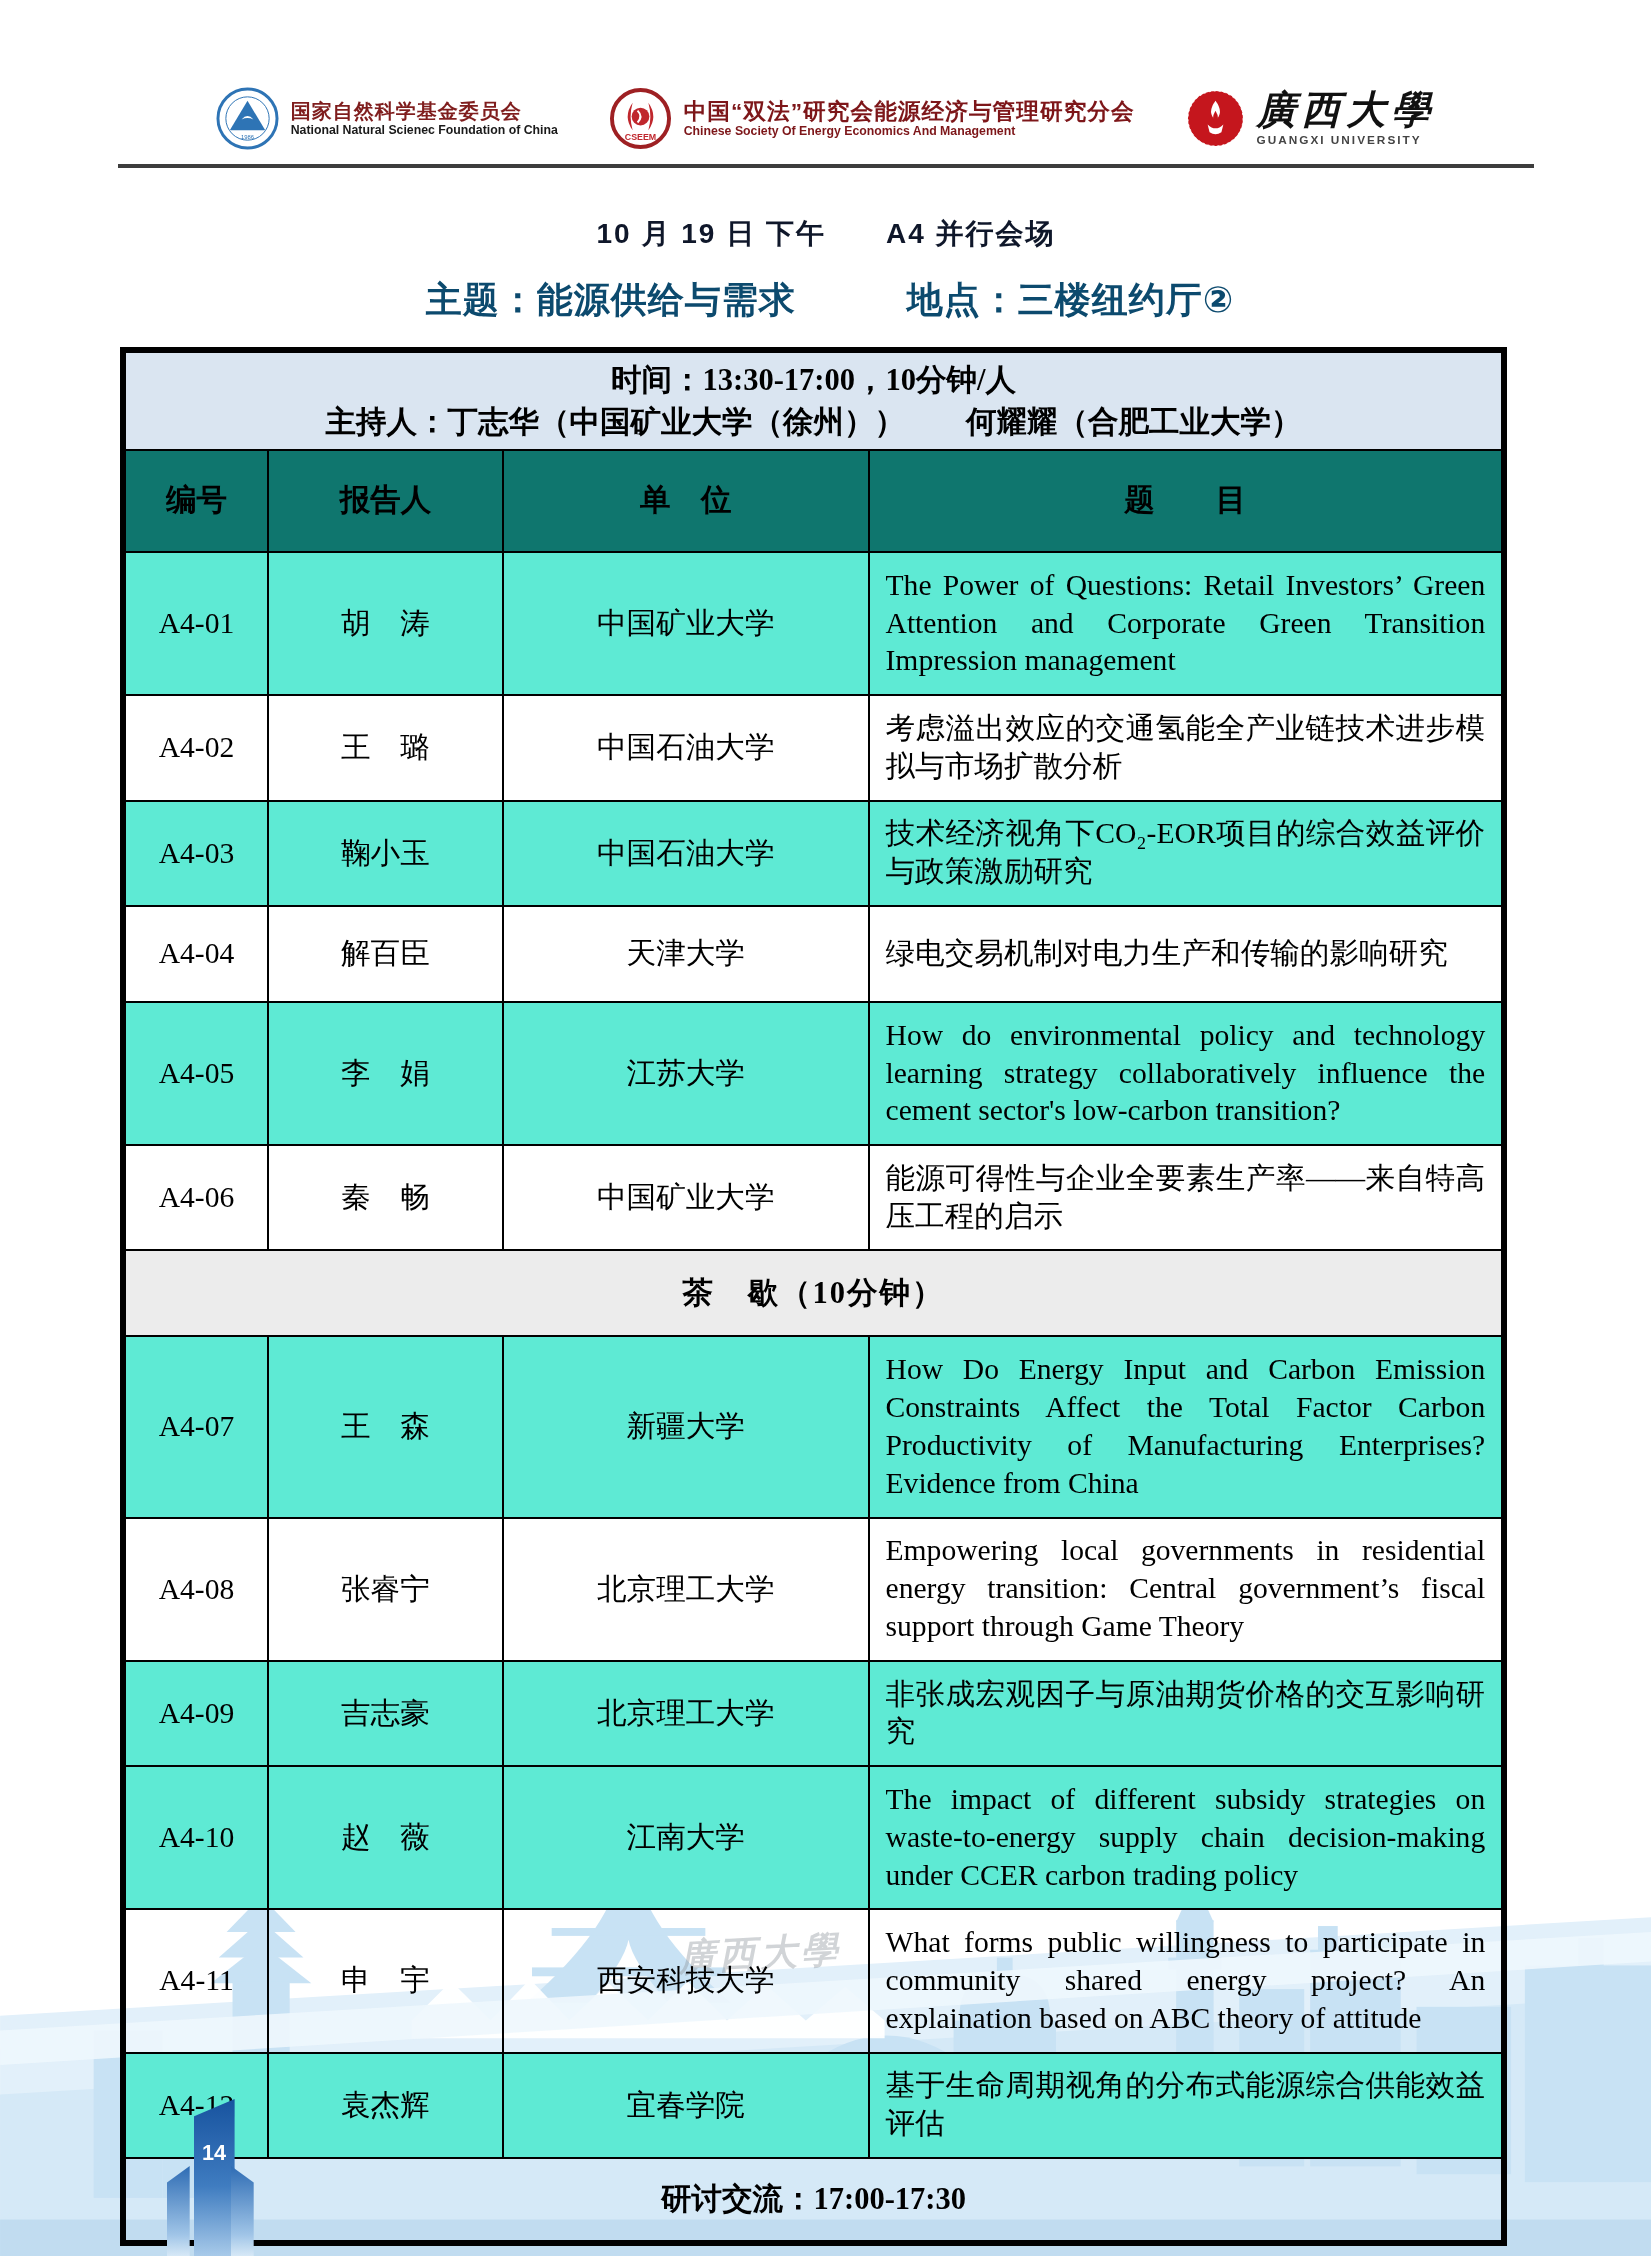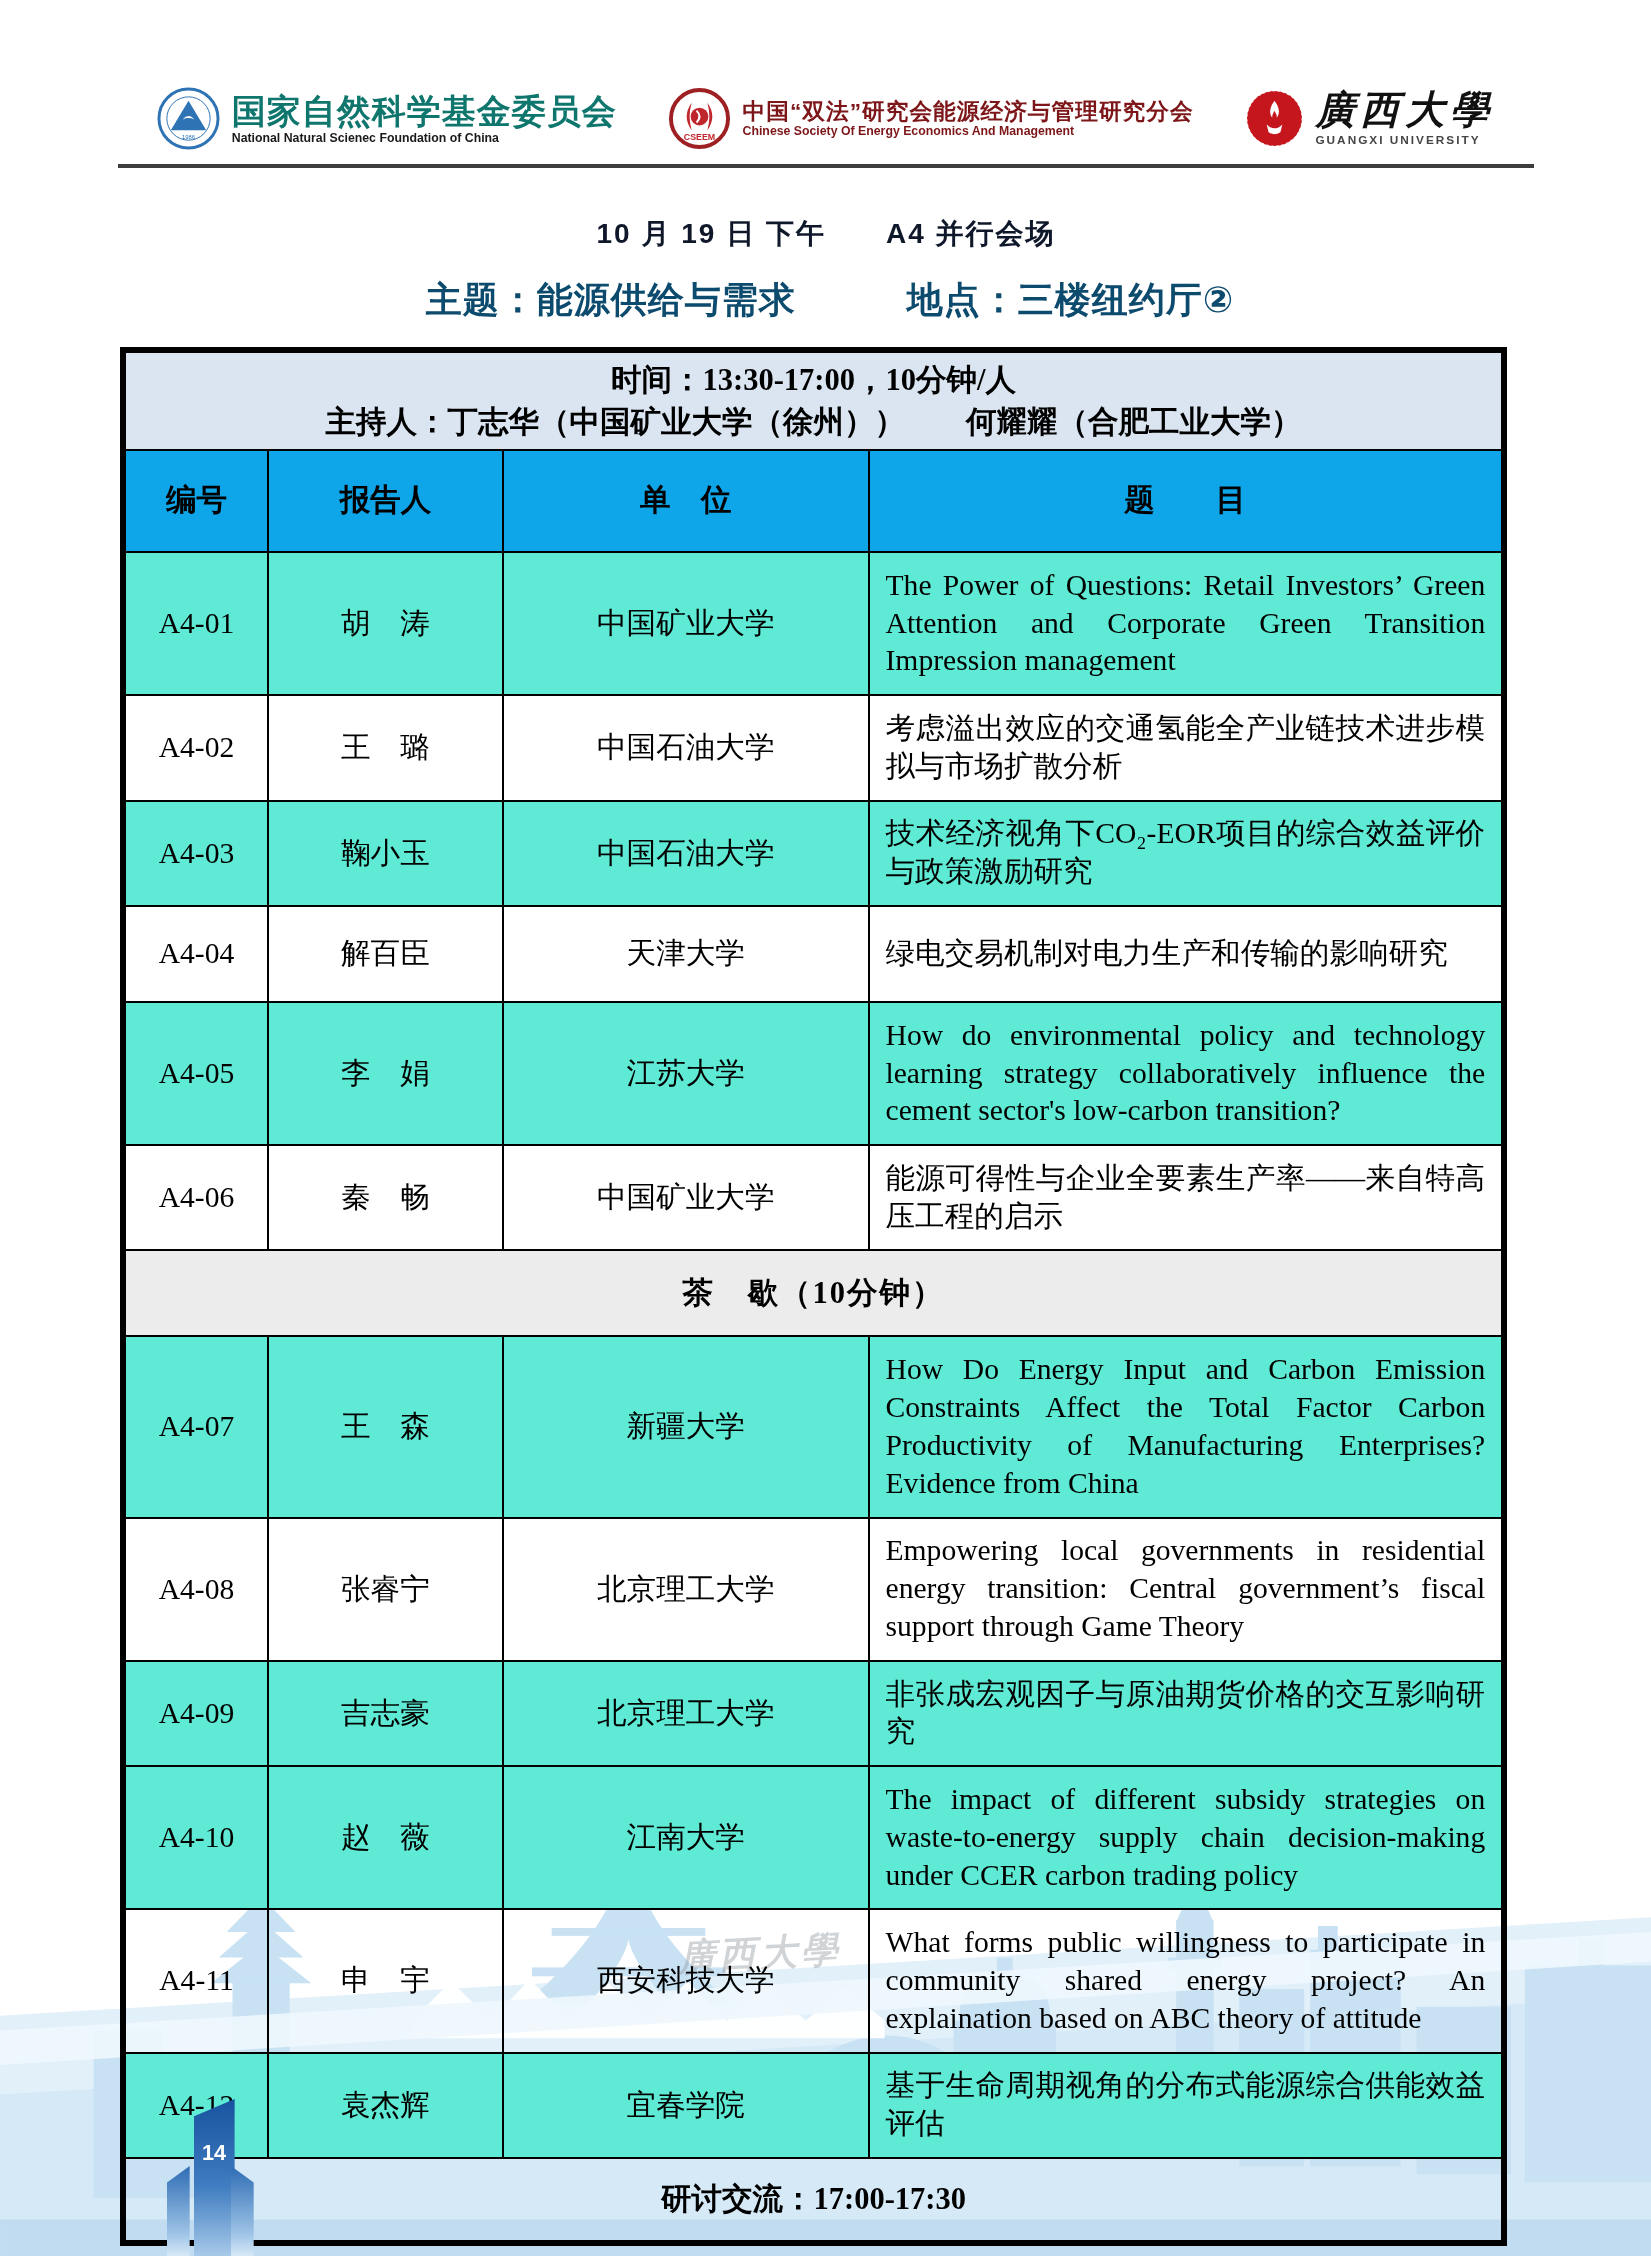--- a/index.html
+++ b/index.html
@@ -3,41 +3,41 @@
 <meta charset="utf-8">
 <style>
   * { margin:0; padding:0; box-sizing:border-box; }
   body { font-family:"Liberation Serif","DejaVu Serif",serif; background:#fff; }
   .page { position:relative; width:1652px; height:2257px; background:#ffffff; overflow:hidden; }
 
   
   .org-header { position:absolute; top:87px; left:0; width:100%; display:flex; justify-content:center; align-items:center; gap:51px; z-index:3; }
   .org { display:flex; align-items:center; gap:11.8px; }
   .org-text { display:flex; flex-direction:column; justify-content:center; }
-  .org-zh { font-family:"Liberation Sans","DejaVu Sans",sans-serif; font-weight:bold; font-size:34px; color:#0f766e; letter-spacing:1px; line-height:1.15; }
+  .org-zh { font-family:"Liberation Sans","DejaVu Sans",sans-serif; font-weight:bold; font-size:20px; color:#7f1d1d; letter-spacing:1px; line-height:1.15; }
   .org-en { font-family:"Liberation Sans","DejaVu Sans",sans-serif; font-weight:bold; font-size:12.3px; color:#1a1a1a; line-height:1.2; }
   .org.cseem .org-zh, .org.cseem .org-en { color:#7d1619; }
   .gxu-zh { font-family:"Liberation Serif",serif; font-size:39px; font-weight:bold; color:#111; font-style:italic; letter-spacing:5.9px; line-height:1; }
   .gxu-en { font-family:"Liberation Sans",sans-serif; font-size:11.8px; font-weight:bold; color:#444; letter-spacing:2px; margin-top:3.9px; }
   .logo-badge { flex:0 0 auto; }
   .header-rule { position:absolute; top:164px; left:118px; width:1416px; height:3.9px; background:#3d3d3d; z-index:3; }
 
   
   .session-title { position:absolute; top:215px; left:0; width:100%; text-align:center;
     font-family:"Liberation Sans","DejaVu Sans",sans-serif; font-weight:bold; font-size:28px; color:#0f172a; letter-spacing:2px; z-index:3; }
   .session-subtitle { position:absolute; top:276px; left:4px; width:100%; text-align:center;
     font-family:"Liberation Sans","DejaVu Sans",sans-serif; font-weight:bold; font-size:36px; color:#0c4a6e; letter-spacing:1px; z-index:3; }
 
   
   .tbl-wrap { position:absolute; top:347px; left:120px; width:1387px; z-index:2; }
   table.session { width:100%; border-collapse:collapse; border:6px solid #000000; table-layout:fixed; }
   table.session td, table.session th { border:2.5px solid #000; vertical-align:middle; }
   .col-id { width:10.5%; } .col-speaker { width:17%; } .col-aff { width:26.5%; } .col-title { width:46%; }
   .info-cell { background:#dae5f1; text-align:center; font-weight:bold; font-size:30.5px; line-height:1.38; padding:5.9px 9.9px; color:#000; }
-  th.colhead { font-size:30.5px; font-weight:bold; text-align:center; height:102px; background:#0ea5e9; color:#000; }
+  th.colhead { font-size:30.5px; font-weight:bold; text-align:center; height:102px; background:#0f766e; color:#000; }
   td.cell-id, td.cell-speaker, td.cell-affiliation { text-align:center; font-size:29.6px; color:#000; }
   td.cell-title { text-align:justify; font-size:29.6px; line-height:1.28; padding:13.8px 15.8px; color:#000; }
   tr.data-row td { height:96px; }
   tr.shade td { background:#5eead4; }
   td.break-cell { text-align:center; font-weight:bold; font-size:30.5px; height:86px; background:#ececec; letter-spacing:2px; }
   td.closing-cell { text-align:center; font-weight:bold; font-size:30.5px; height:85px; background:transparent; }
 
   
   .skyline { position:absolute; left:0; top:1863px; width:1652px; height:394px; z-index:0; }
   .watermark { position:absolute; left:678px; top:1929px; z-index:1; font-size:37px; color:#8f969c; opacity:.4;

